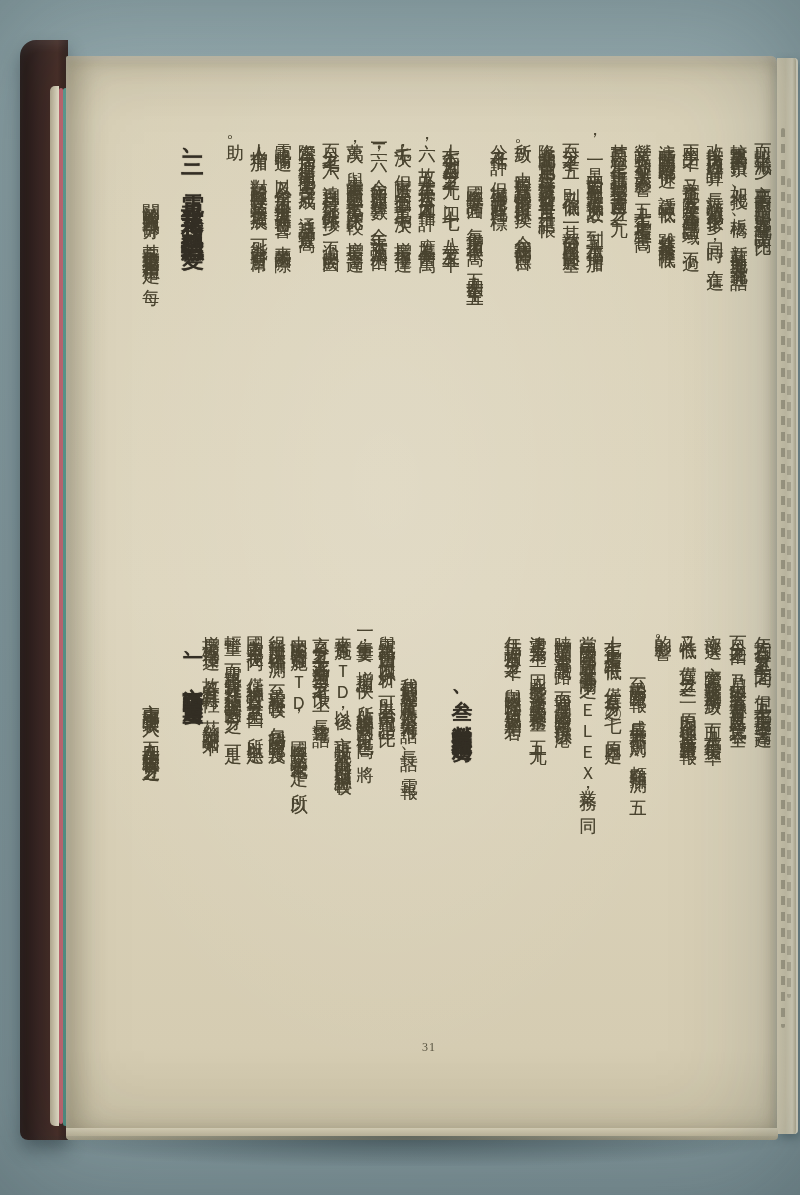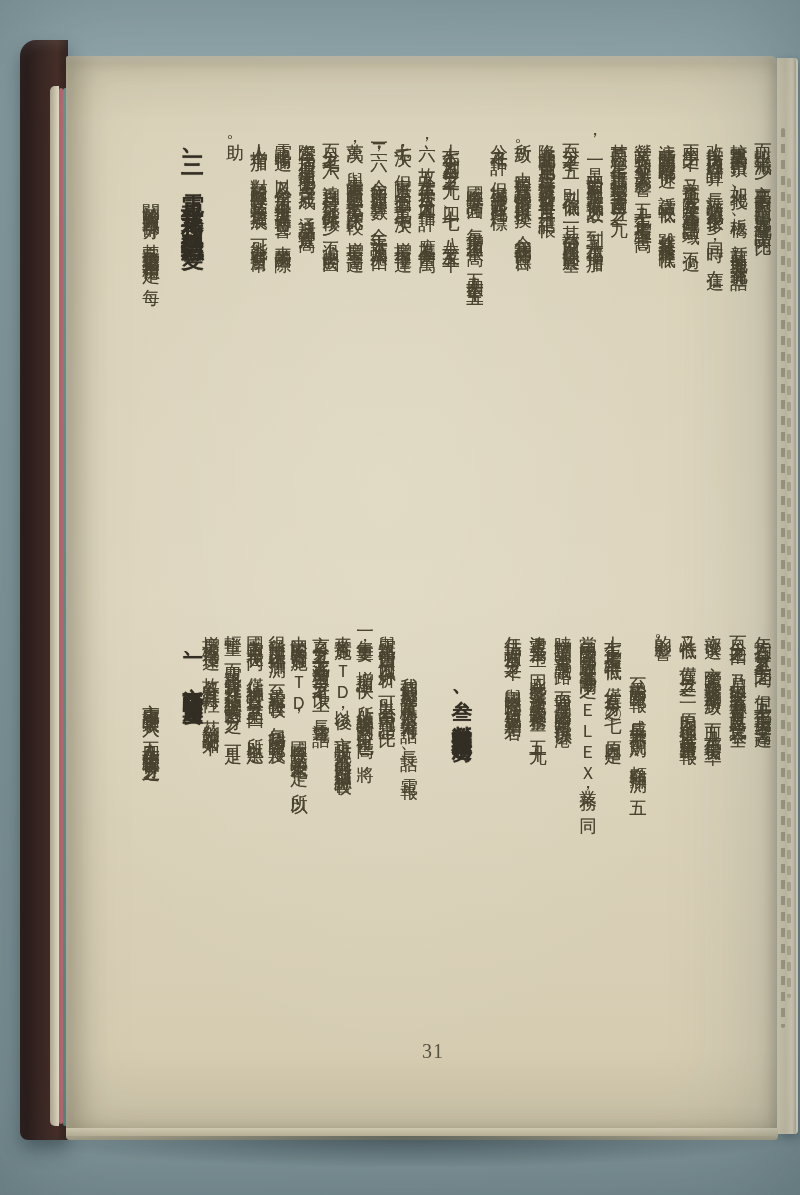--- a/index.html
+++ b/index.html
@@ -71,21 +71,21 @@
     white-space:pre-line;color:#49432f;
     font-size:17.5px;line-height:24px;letter-spacing:3.5px;
     text-shadow:0 0 .6px rgba(73,67,47,.55);
   }
   .heading{
     font-weight:700;color:#332e24;
     text-shadow:0 0 .8px rgba(40,35,25,.8);
   }
   .pagenum{
     position:absolute;left:356px;top:984px;
-    font-size:20px;letter-spacing:1px;color:#57523f;
+    font-size:12px;letter-spacing:1px;color:#57523f;
   }
 </style>
 </head>
 <body>
 
 <div class="scene">
 
   <div class="cover"></div>
   <div class="edge-cream"></div>
   <div class="edge-red"></div>

